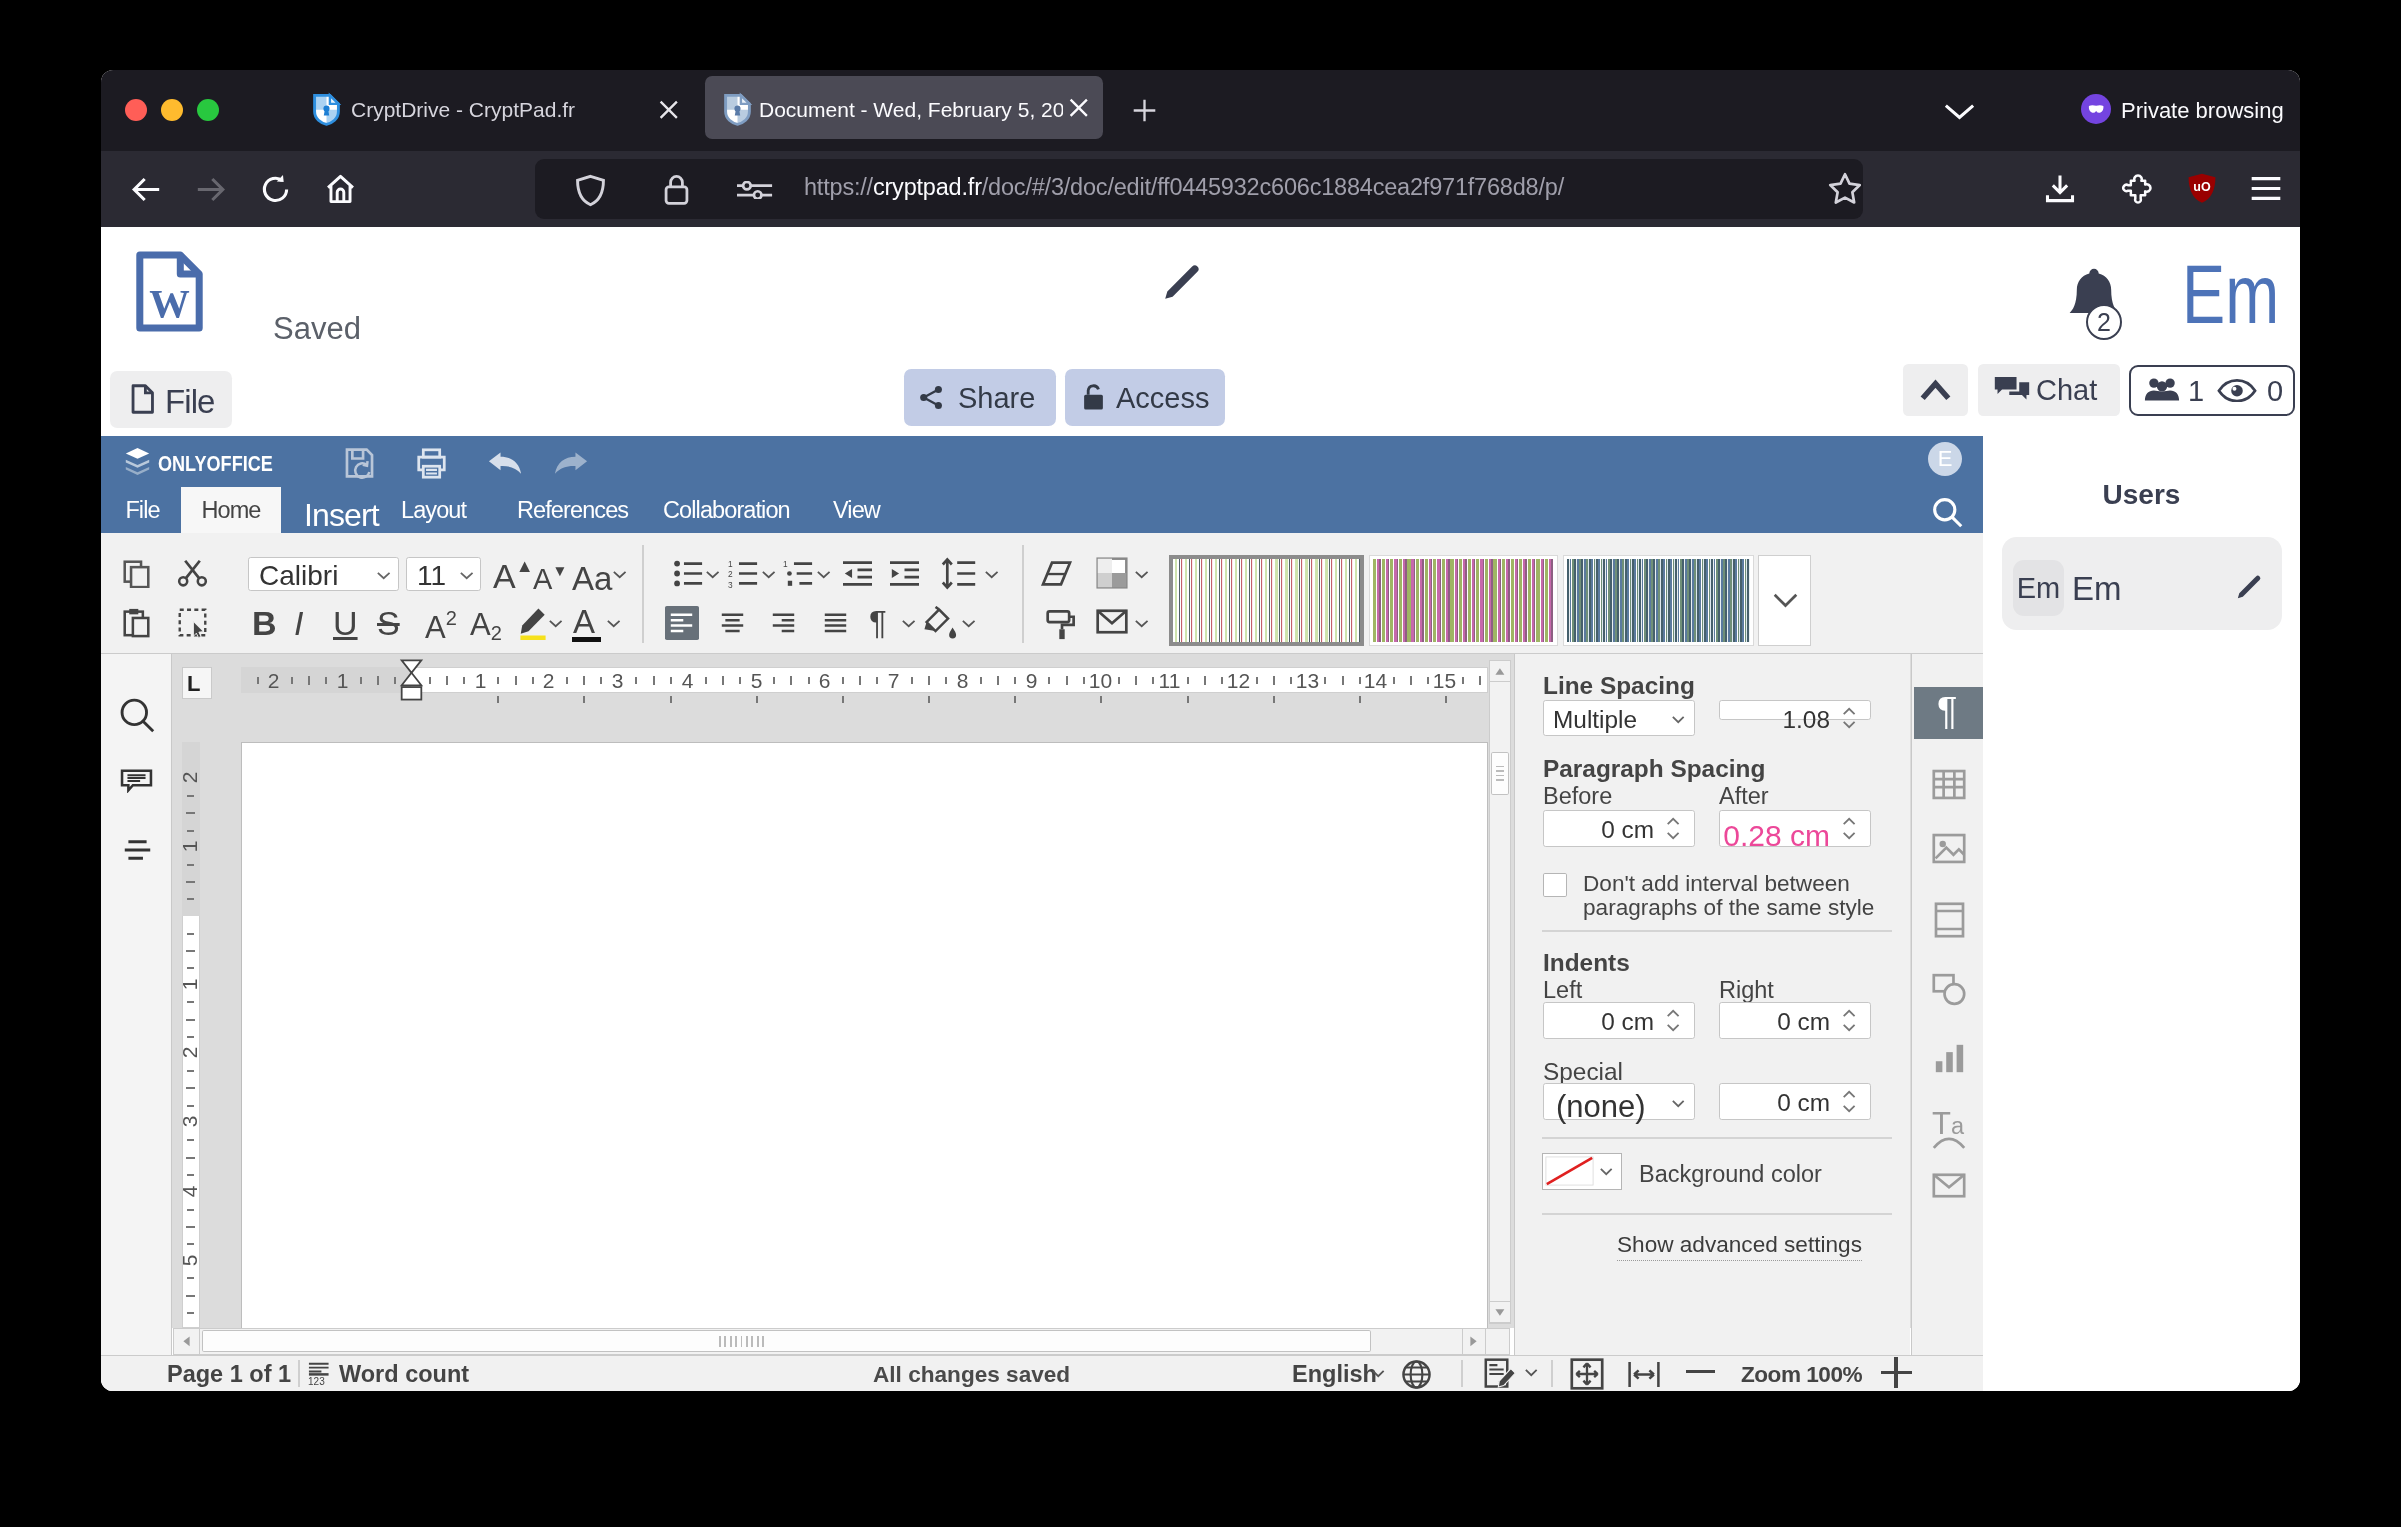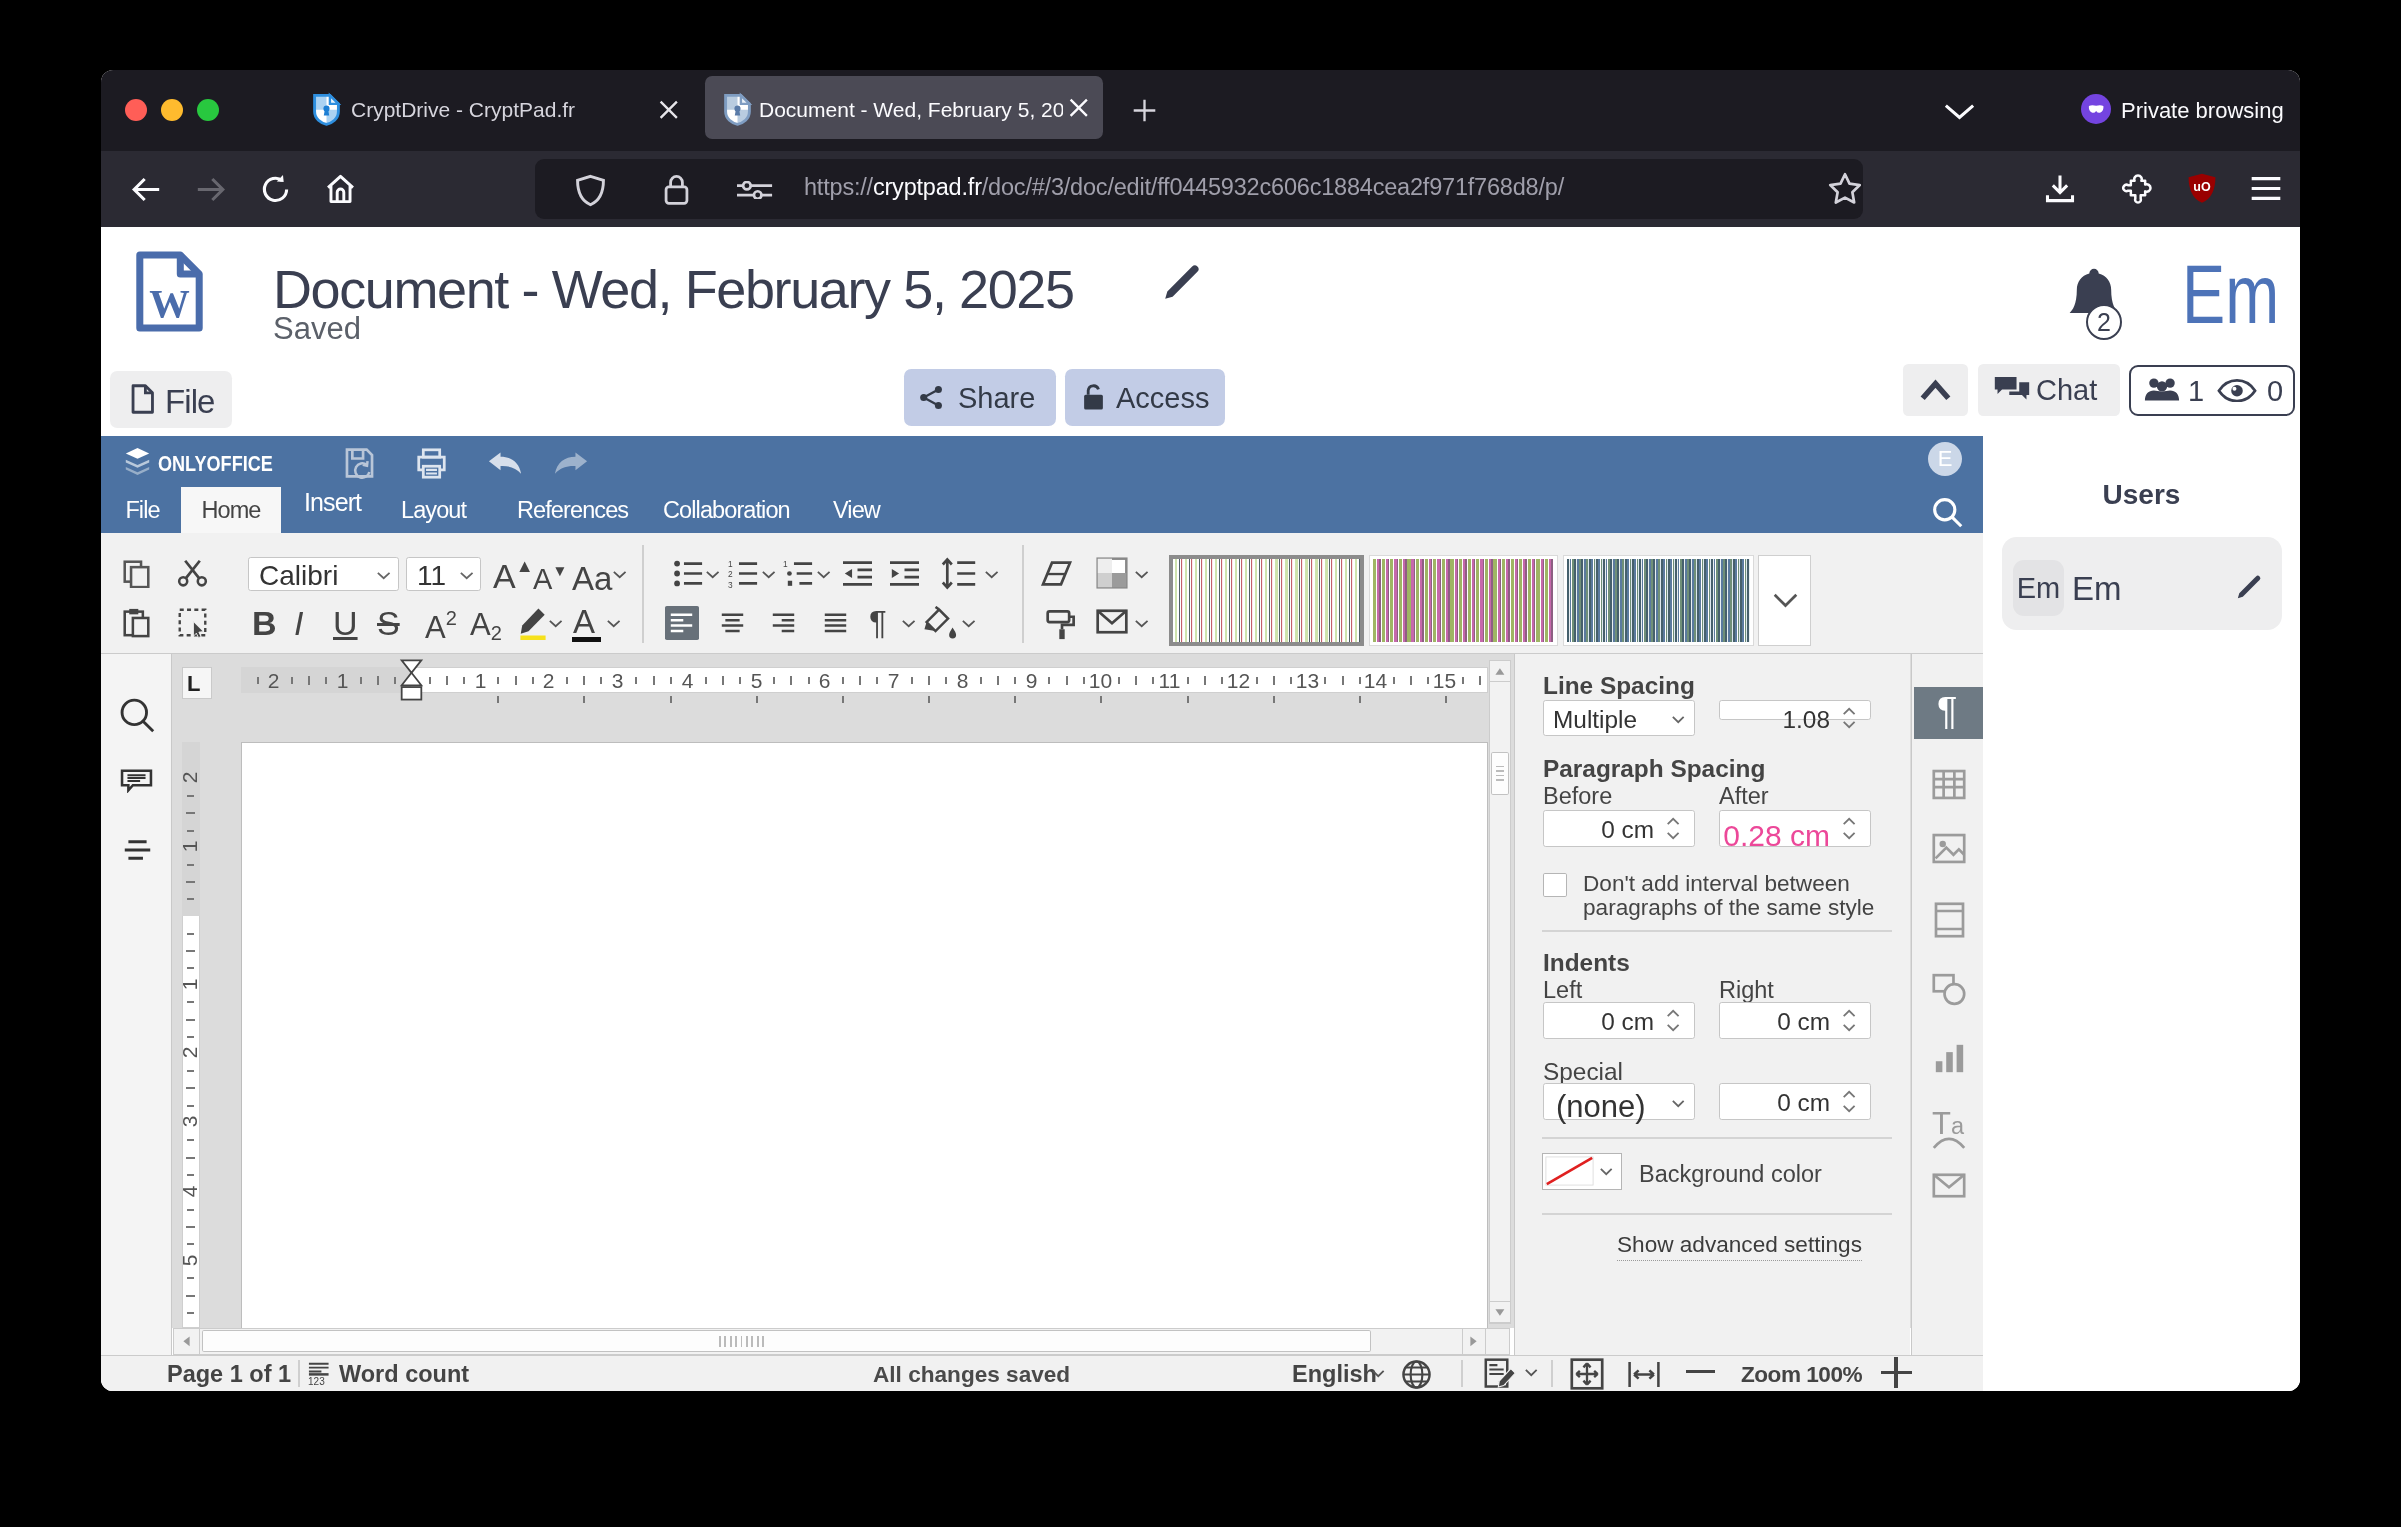--- a/index.html
+++ b/index.html
@@ -110,21 +110,20 @@
       </svg>
  </div>
 
  <div id="content" class="abs" style="left:0;top:157px;width:2199px;height:1165px;background:#fff">
 
   <svg class="ic" style="left:33px;top:24.4px" width="71" height="81" viewBox="0 0 26 30">
         <path d="M2 1.5 H17 L24 8.5 V28.5 H2 Z" fill="none" stroke="#4a6cab" stroke-width="2.6" stroke-linejoin="round"></path>
         <path d="M17 1.5 V8.5 H24" fill="none" stroke="#4a6cab" stroke-width="2.6" stroke-linejoin="round"></path>
         <text x="13" y="24.5" text-anchor="middle" font-family="Liberation Serif" font-weight="bold" font-size="15" fill="#4a6cab">W</text>
       </svg>
-  <div class="abs" style="left:172px;top:31px;font-size:54px;letter-spacing:-1.4px;color:#3a3f51;white-space:nowrap">Document - Wed, February 5, 2025</div>
   <svg class="ic" style="left:1060px;top:36px" width="40" height="40" viewBox="0 0 19 19">
         <path d="M2 17 L3 13.5 L13.5 3 L16 5.5 L5.5 16 Z M13.5 3 L14.8 1.7 A1.2 1.2 0 0 1 17.3 4.2 L16 5.5" fill="#3a3f51"></path>
       </svg>
   <div class="abs" style="left:172px;top:84px;font-size:31px;color:#5b6069">Saved</div>
   <svg class="ic" style="left:1965px;top:38px" width="56" height="78" viewBox="0 0 31 43">
         <path d="M15.5 2 A2.6 2.6 0 0 1 18.1 4.6 C22.5 5.8 25 9.3 25 13.5 C25 22 27.5 25 29 26.5 H2 C3.5 25 6 22 6 13.5 C6 9.3 8.5 5.8 12.9 4.6 A2.6 2.6 0 0 1 15.5 2 Z" fill="#3a3f51"></path>
         <path d="M12 28 A3.5 3.5 0 0 0 19 28" fill="#3a3f51"></path>
       </svg>
   <div class="abs" style="left:1985px;top:77px;width:36px;height:36px;border-radius:50%;background:#fff;border:2.7px solid #3a3f51;font-size:25px;color:#3a3f51;text-align:center;line-height:33px">2</div>
   <div class="abs" style="left:2081px;top:20px;font-size:83px;color:#4d73b8;transform:scaleX(0.78);transform-origin:0 0">Em</div>
@@ -202,21 +201,21 @@
           <path d="M1.5 5.8 L8 0.8 L8 3.2 C14 3.2 18.5 6.5 19.5 12.8 C16.5 9.2 12.5 8.2 8 8.4 L8 10.8 Z" fill="#d7dfeb"></path>
         </svg>
    <svg class="ic" style="left:451px;top:14.5px" width="38" height="25" viewBox="0 0 21 14">
           <path d="M19.5 5.8 L13 0.8 L13 3.2 C7 3.2 2.5 6.5 1.5 12.8 C4.5 9.2 8.5 8.2 13 8.4 L13 10.8 Z" fill="#9db2cc"></path>
         </svg>
    <div class="abs" style="left:1827px;top:6.3px;width:34px;height:34px;border-radius:50%;background:#cbd7e8;text-align:center;font-size:22px;line-height:34px;color:#fff">E</div>
 
    <div class="abs" style="left:80px;top:51px;width:100px;height:46px;background:#f7f7f7"></div>
    <div class="abs" style="left:24.4px;top:61px;font-size:23.5px;letter-spacing:-0.9px;color:#fff">File</div>
    <div class="abs" style="left:80px;top:61px;width:100px;text-align:center;font-size:23.5px;letter-spacing:-0.9px;color:#444">Home</div>
-   <div class="abs" style="left:203px;top:52px;font-size:25px;letter-spacing:-0.9px;color:#fff">Insert</div>
+   <div class="abs" style="left:203px;top:61px;font-size:32px;letter-spacing:-0.9px;color:#fff">Insert</div>
    <div class="abs" style="left:300px;top:61px;font-size:23.5px;letter-spacing:-0.9px;color:#fff">Layout</div>
    <div class="abs" style="left:416px;top:61px;font-size:23.5px;letter-spacing:-0.9px;color:#fff">References</div>
    <div class="abs" style="left:562px;top:61px;font-size:23.5px;letter-spacing:-0.9px;color:#fff">Collaboration</div>
    <div class="abs" style="left:732px;top:61px;font-size:23.5px;letter-spacing:-0.9px;color:#fff">View</div>
    <svg class="ic" style="left:1830px;top:60px" width="33" height="33" viewBox="0 0 18 18">
           <circle cx="7.5" cy="7.5" r="5.5" stroke="#fff" stroke-width="1.7" fill="none"></circle>
           <path d="M11.5 11.5 L16.5 16.5" stroke="#fff" stroke-width="1.7"></path>
         </svg>
 
    <div class="abs" style="left:0;top:97px;width:1882px;height:121px;background:#f1f1f1;border-bottom:1.8px solid #cbcbcb"></div>

